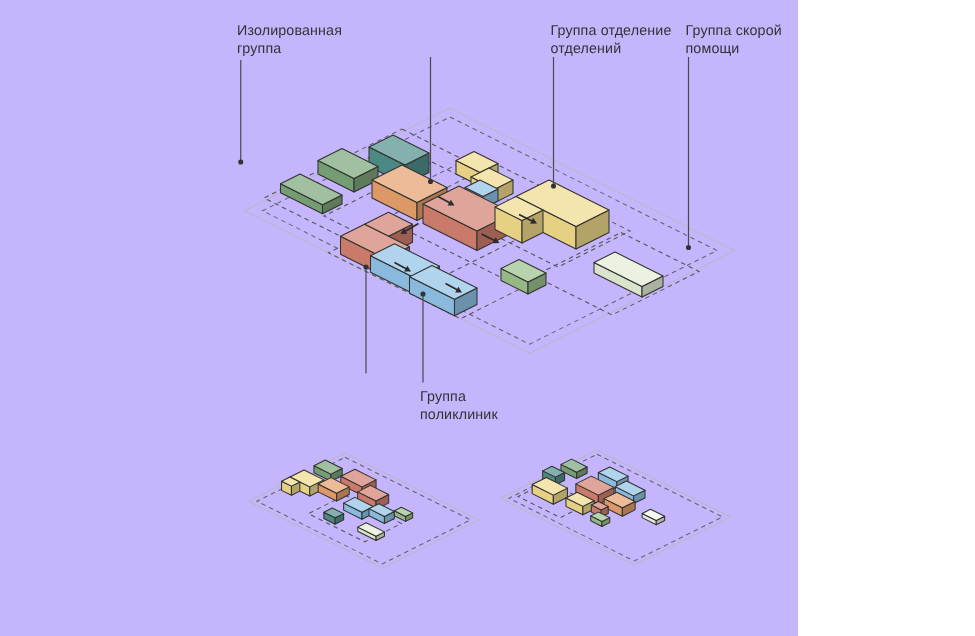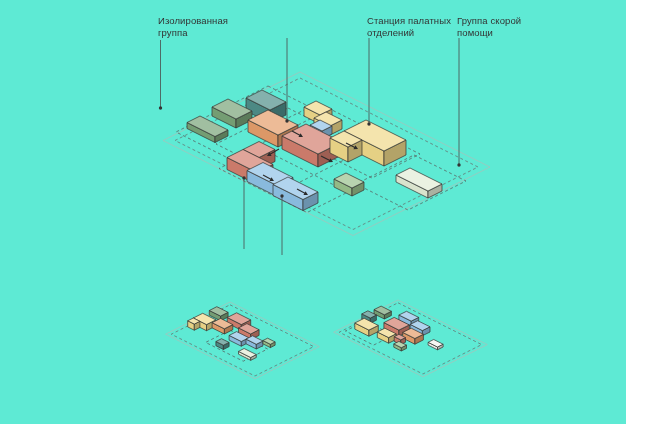--- a/index.html
+++ b/index.html
@@ -1,19 +1,19 @@
 <!DOCTYPE html>
 <html><head>
 <meta charset="utf-8">
 <title>Diagram</title>
 <style>
   *{margin:0;padding:0;box-sizing:border-box}
   html,body{background:#ffffff}
   body{font-family:"Liberation Sans",sans-serif}
-  .canvas{position:relative;width:626px;height:424px;background:#5eead4;overflow:hidden}
+  .canvas{position:relative;width:532px;height:424px;background:#c4b5fd;overflow:hidden}
   .lbl{position:absolute;font-size:9.5px;line-height:11.5px;color:#333;letter-spacing:.1px}
   #diagram{position:absolute;left:0;top:0}
 </style>
 </head>
 <body>
 
 <div class="canvas">
   <svg id="diagram" width="650" height="424" viewBox="0 0 650 424">
       <g>
         <polygon points="300.0,72.0 490.0,167.0 353.0,235.5 163.0,140.5" fill="none" stroke="#b8b8b4" stroke-width="0.6"></polygon>
@@ -168,15 +168,16 @@
         <polygon points="428.1,342.3 437.5,347.0 437.5,349.8 428.1,345.1" fill="rgb(232,232,227)" stroke="#32322f" stroke-width="0.7" stroke-linejoin="round"></polygon>
         <polygon points="443.1,344.2 437.5,347.0 437.5,349.8 443.1,347.0" fill="rgb(182,182,177)" stroke="#32322f" stroke-width="0.7" stroke-linejoin="round"></polygon>
         <polygon points="433.7,339.5 443.1,344.2 437.5,347.0 428.1,342.3" fill="rgb(246,246,242)" stroke="#32322f" stroke-width="0.7" stroke-linejoin="round"></polygon>
         <polygon points="393.8,343.9 401.3,347.7 401.3,351.0 393.8,347.2" fill="rgb(148,185,134)" stroke="#32322f" stroke-width="0.7" stroke-linejoin="round"></polygon>
         <polygon points="406.5,345.1 401.3,347.7 401.3,351.0 406.5,348.4" fill="rgb(116,145,105)" stroke="#32322f" stroke-width="0.7" stroke-linejoin="round"></polygon>
         <polygon points="398.9,341.4 406.5,345.1 401.3,347.7 393.8,343.9" fill="rgb(184,212,175)" stroke="#32322f" stroke-width="0.7" stroke-linejoin="round"></polygon>
       </g>
     </svg>
 
   <div class="lbl" style="left:158px;top:15px;width:78px">Изолированная группа</div>
-  <div class="lbl" style="left:367px;top:15px;width:86px">Станция палатных отделений</div>
+  <div class="lbl" style="left:367px;top:15px;width:86px">Группа отделение отделений</div>
   <div class="lbl" style="left:457px;top:15px;width:80px">Группа скорой помощи</div>
+  <div class="lbl" style="left:280px;top:259px;width:56px">Группа поликлиник</div>
 </div>
 
 </body></html>

